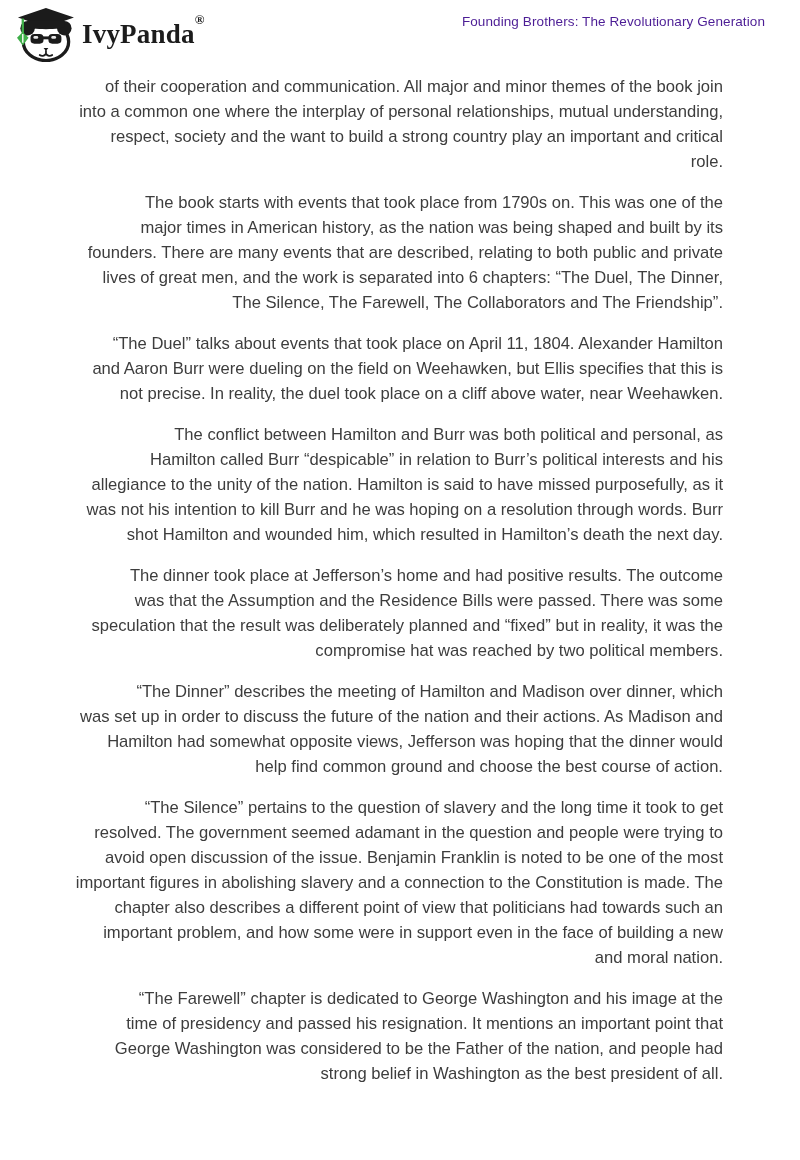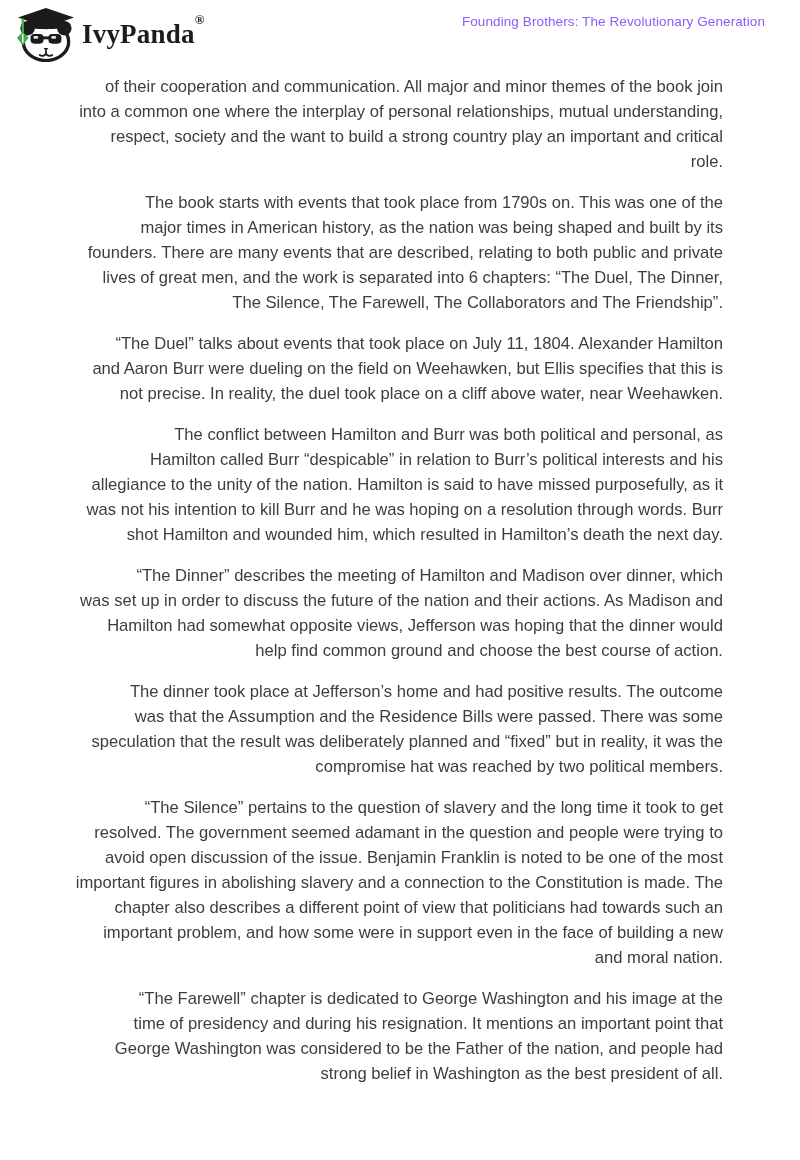--- a/index.html
+++ b/index.html
@@ -44,21 +44,21 @@
     font-size: 13px;
     color: #1c1c1c;
     vertical-align: super;
     position: relative;
     top: -9px;
   }
   .doc-title {
     position: absolute;
     top: 14px; right: 35px;
     font-size: 13.5px;
-    color: #8b5cf6;
+    color: #4c1d95;
     letter-spacing: 0.1px;
   }
   
   .essay {
     position: absolute;
     top: 74px;
     left: 75px;
     right: 77px;
     color: #3d3d3d;
     font-size: 16.6px;
@@ -111,22 +111,22 @@
       </span>
       <span class="brand-name"><span>IvyPanda</span><span class="brand-reg">®</span></span>
     </div>
 
     <div class="doc-title">Founding Brothers: The Revolutionary Generation</div>
   </div>
 
   <div class="essay">
       <p class="para">of their cooperation and communication. All major and minor themes of the book join into a common one where the interplay of personal relationships, mutual understanding, respect, society and the want to build a strong country play an important and critical role.</p>
       <p class="para indent">The book starts with events that took place from 1790s on. This was one of the major times in American history, as the nation was being shaped and built by its founders. There are many events that are described, relating to both public and private lives of great men, and the work is separated into 6 chapters: “The Duel, The Dinner, The Silence, The Farewell, The Collaborators and The Friendship”.</p>
-      <p class="para indent">“The Duel” talks about events that took place on July 11, 1804. Alexander Hamilton and Aaron Burr were dueling on the field on Weehawken, but Ellis specifies that this is not precise. In reality, the duel took place on a cliff above water, near Weehawken.</p>
+      <p class="para indent">“The Duel” talks about events that took place on April 11, 1804. Alexander Hamilton and Aaron Burr were dueling on the field on Weehawken, but Ellis specifies that this is not precise. In reality, the duel took place on a cliff above water, near Weehawken.</p>
       <p class="para indent">The conflict between Hamilton and Burr was both political and personal, as Hamilton called Burr “despicable” in relation to Burr’s political interests and his allegiance to the unity of the nation. Hamilton is said to have missed purposefully, as it was not his intention to kill Burr and he was hoping on a resolution through words. Burr shot Hamilton and wounded him, which resulted in Hamilton’s death the next day.</p>
+      <p class="para indent">The dinner took place at Jefferson’s home and had positive results. The outcome was that the Assumption and the Residence Bills were passed. There was some speculation that the result was deliberately planned and “fixed” but in reality, it was the compromise hat was reached by two political members.</p>
       <p class="para indent">“The Dinner” describes the meeting of Hamilton and Madison over dinner, which was set up in order to discuss the future of the nation and their actions. As Madison and Hamilton had somewhat opposite views, Jefferson was hoping that the dinner would help find common ground and choose the best course of action.</p>
-      <p class="para indent">The dinner took place at Jefferson’s home and had positive results. The outcome was that the Assumption and the Residence Bills were passed. There was some speculation that the result was deliberately planned and “fixed” but in reality, it was the compromise hat was reached by two political members.</p>
       <p class="para indent">“The Silence” pertains to the question of slavery and the long time it took to get resolved. The government seemed adamant in the question and people were trying to avoid open discussion of the issue. Benjamin Franklin is noted to be one of the most important figures in abolishing slavery and a connection to the Constitution is made. The chapter also describes a different point of view that politicians had towards such an important problem, and how some were in support even in the face of building a new and moral nation.</p>
-      <p class="para indent">“The Farewell” chapter is dedicated to George Washington and his image at the time of presidency and during his resignation. It mentions an important point that George Washington was considered to be the Father of the nation, and people had strong belief in Washington as the best president of all.</p>
+      <p class="para indent">“The Farewell” chapter is dedicated to George Washington and his image at the time of presidency and passed his resignation. It mentions an important point that George Washington was considered to be the Father of the nation, and people had strong belief in Washington as the best president of all.</p>
     </div>
 
 
 </div>
 
 </body></html>

